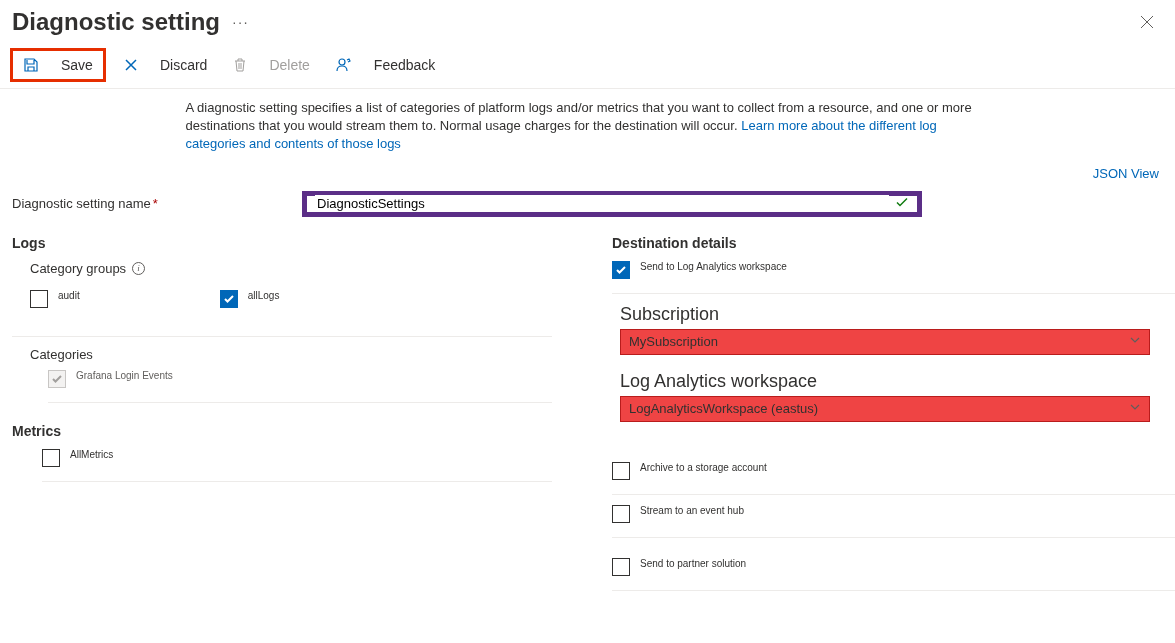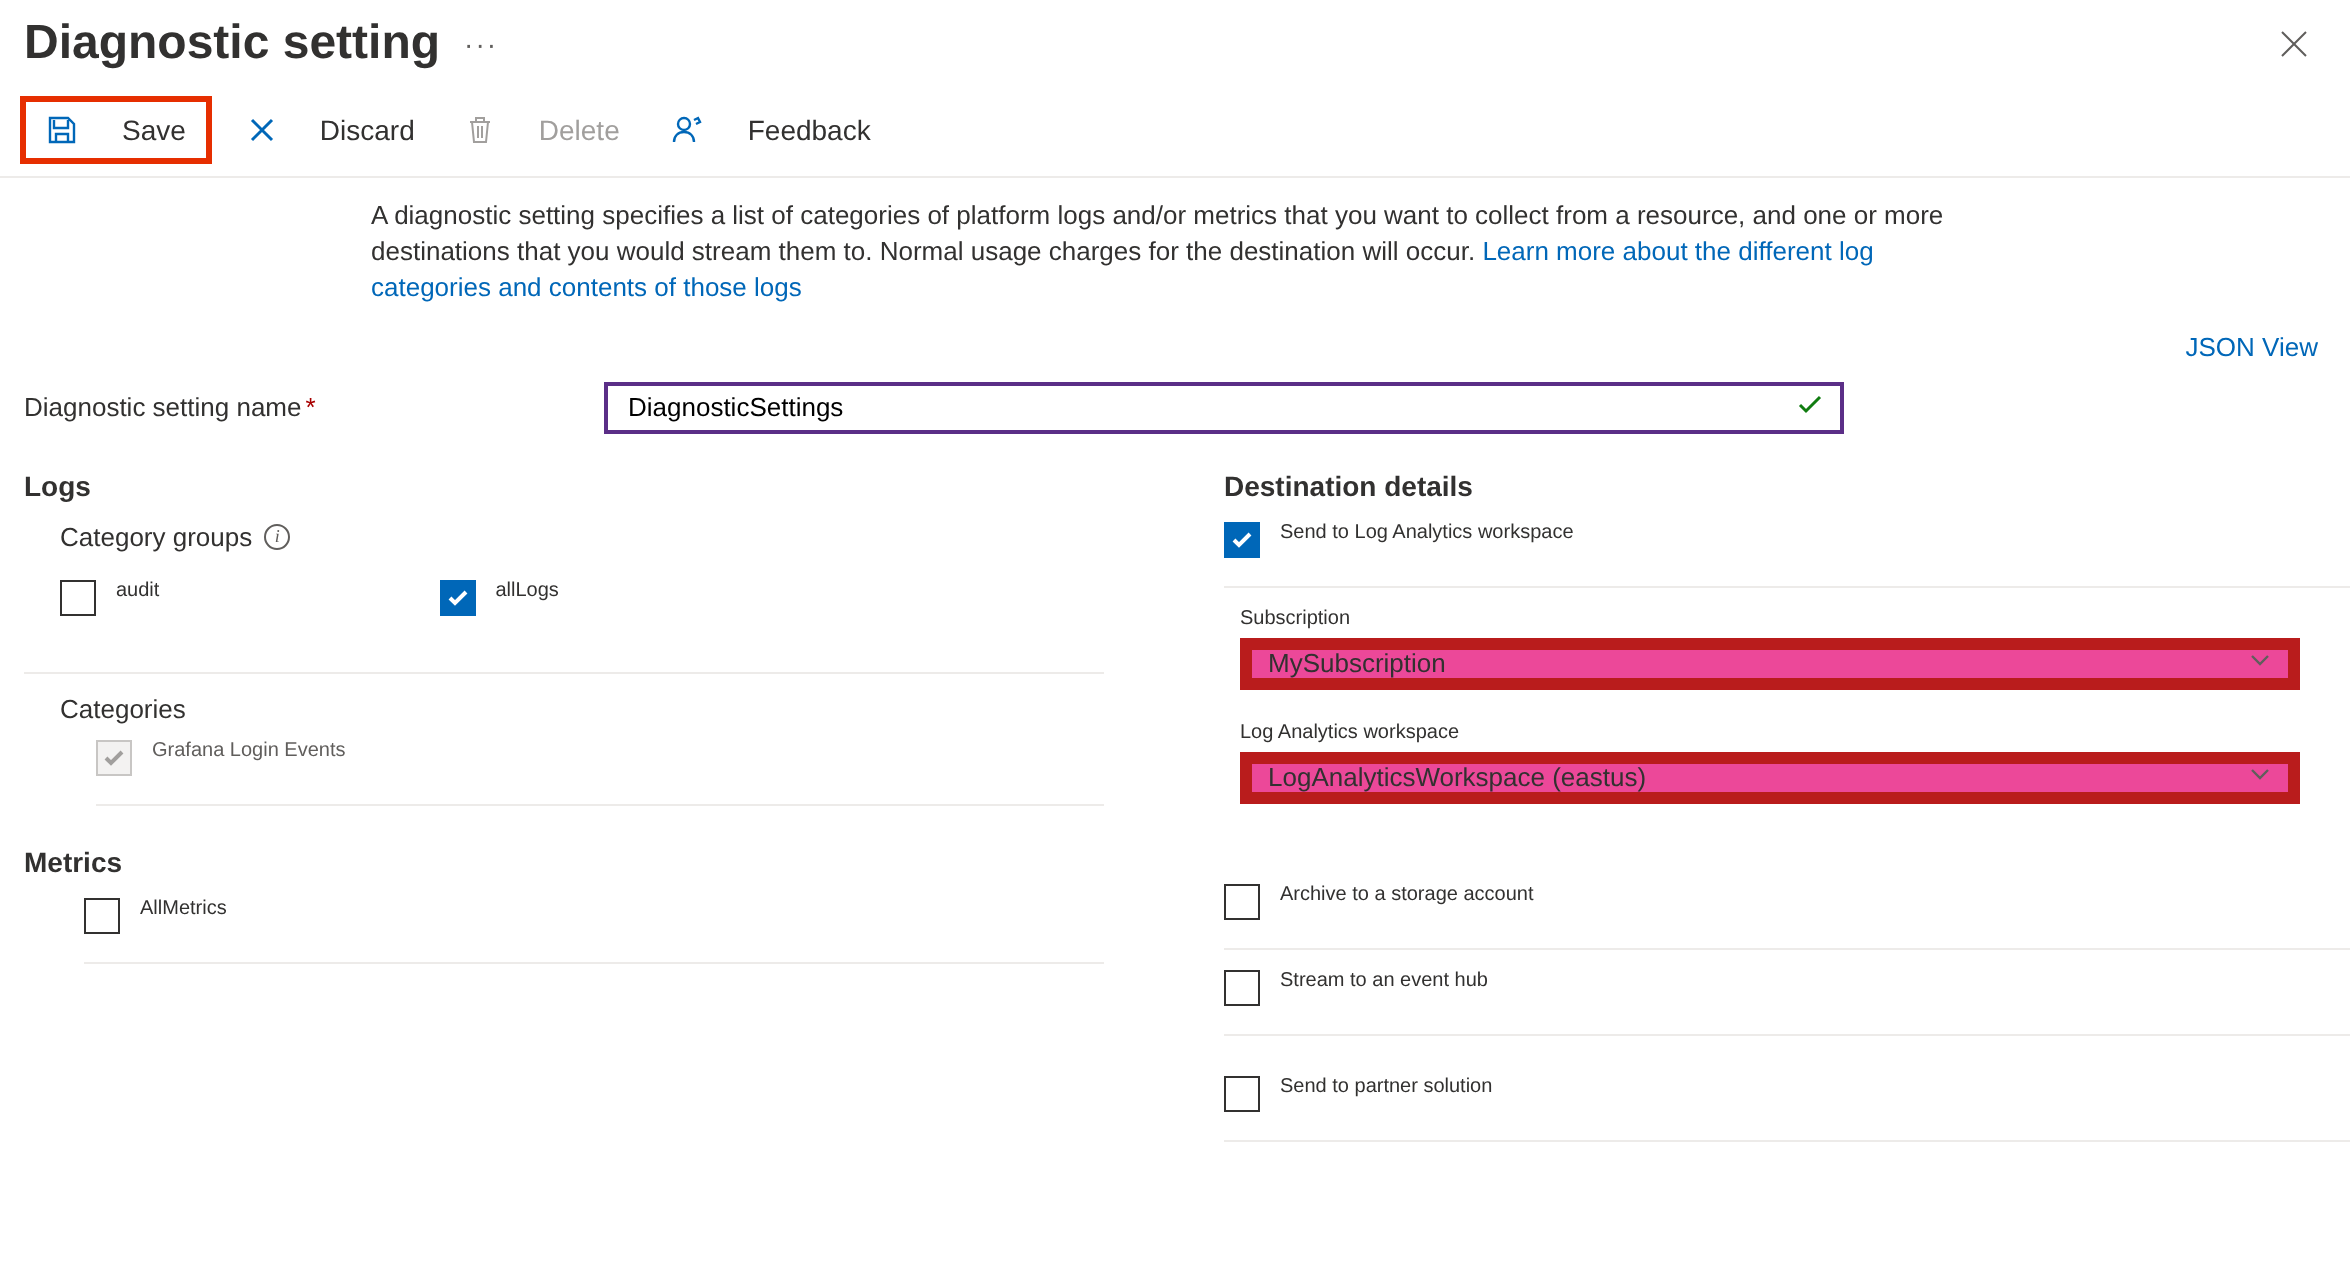--- a/index.html
+++ b/index.html
@@ -84,21 +84,21 @@
     padding: 4px 16px 10px 12px;
     gap: 20px;
   }
   .form-label {
     font-size:13px;
     width: 270px;
   }
   .req { color:#a80000; margin-left:2px; }
   .text-input {
     flex: 0 0 620px;
-    border: 2px solid #22c55e;
+    border: 5px solid #22c55e;
     height: 26px;
     padding: 0 28px 0 8px;
     font-size: 13px;
     position:relative;
     display:flex;
     align-items:center;
     background:#fff;
   }
   .text-input.valid { border-color:#5b2e87; }
   .text-input .check {
@@ -154,32 +154,32 @@
     background:#f3f2f1;
     border-color:#c8c6c4;
   }
   .chk svg { width:12px; height:12px; }
   .hr {
     border:none;
     border-top:1px solid #edebe9;
     margin: 6px 0 10px 0;
   }
   .hr-short { width: 540px; margin-left:0; }
-  .field-label { font-size:10px; margin:10px 0 4px 0; }
+  .field-label { font-size:18px; margin:10px 0 4px 0; }
   .select {
-    border:6px solid #b91c1c;
+    border:1px solid #b91c1c;
     height:26px;
     width: 530px;
     display:flex;
     align-items:center;
     padding: 0 8px;
     justify-content:space-between;
     font-size:13px;
     cursor:pointer;
-    background:#ec4899;
+    background:#ef4444;
   }
   .chev { color:#605e5c; }
   .info-icon {
     width:13px; height:13px; border:1px solid #605e5c; border-radius:50%;
     display:inline-flex; align-items:center; justify-content:center;
     font-size:9px; color:#605e5c; font-style:italic; font-family:serif;
   }
   .dest-sub { padding-left: 0px; }
   .dest-indent { padding-left: 8px; }
 </style>

